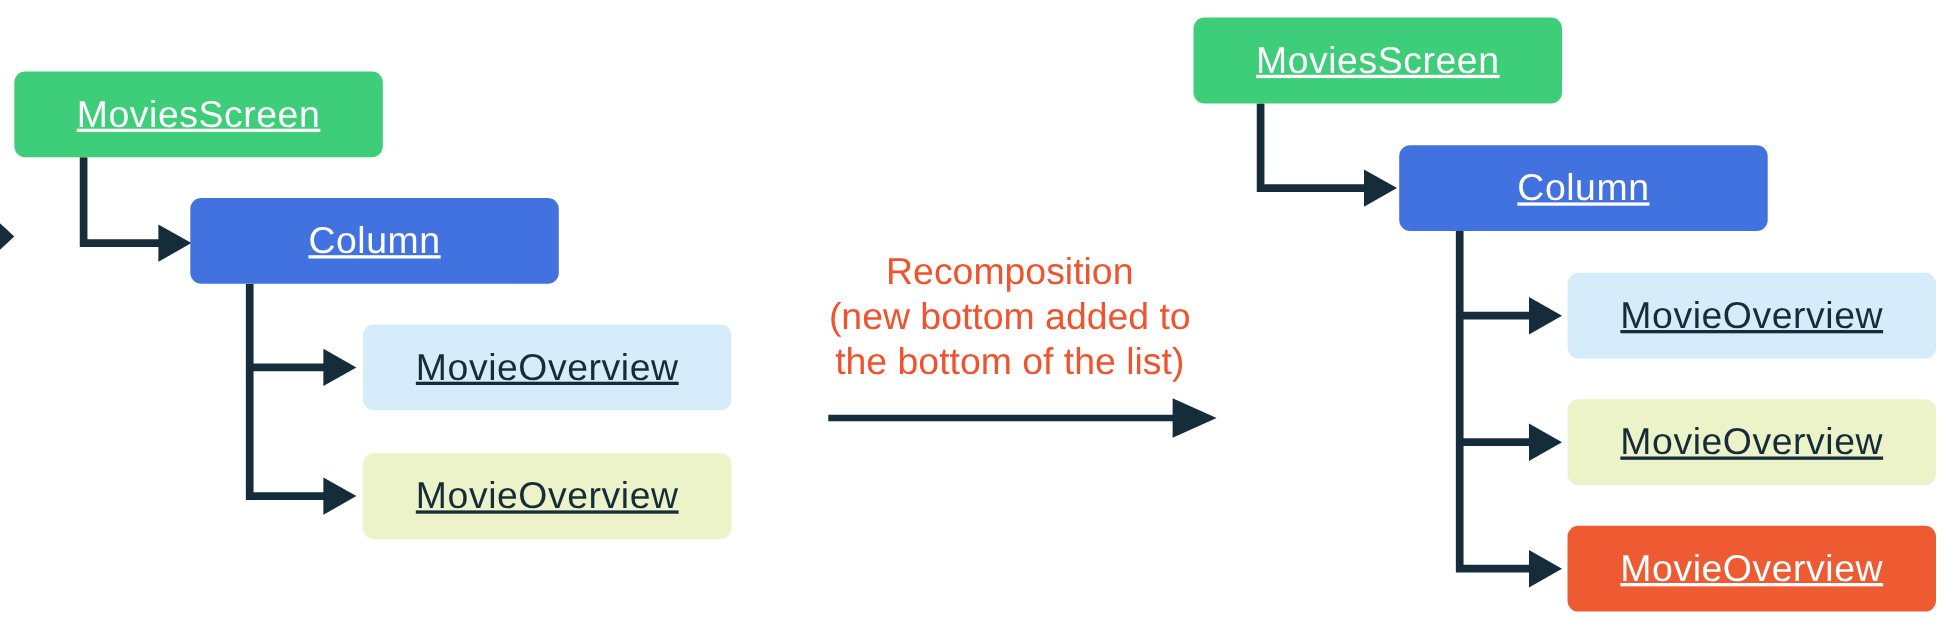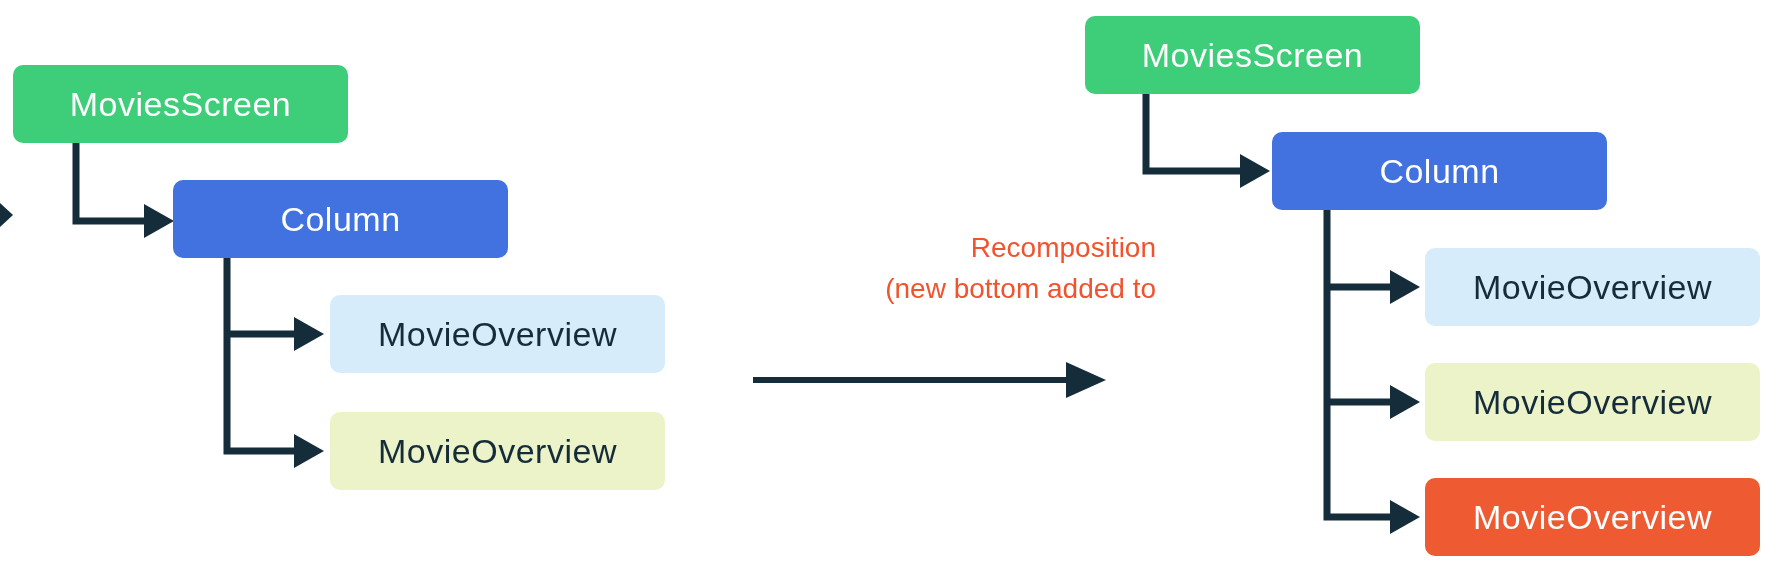--- a/index.html
+++ b/index.html
@@ -12,26 +12,26 @@
     font-family:"Liberation Sans", sans-serif;
   }
   .canvas{position:absolute;inset:0;width:1779px;height:584px;}
   .connectors{position:absolute;left:0;top:0;z-index:1;}
   .node{
     position:absolute;z-index:2;
     width:335px;height:78px;border-radius:10px;
     display:flex;align-items:center;justify-content:center;
     font-size:34px;letter-spacing:0.5px;
   }
-  .node span{white-space:nowrap;}
+  .node span{white-space:nowrap;text-decoration:underline;}
   .transition-label{
     position:absolute;z-index:2;
     left:680px;top:227px;width:476px;
-    text-align:right;
-    font-size:28px;line-height:41px;
+    text-align:center;
+    font-size:34px;line-height:41px;
     color:var(--transition-text);
   }
 </style>
 </head>
 <body style="background: rgb(255, 255, 255);">
 
 <div class="canvas">
 
   <svg class="connectors" width="1779" height="584" viewBox="0 0 1779 584" aria-hidden="true">
 
@@ -78,20 +78,21 @@
   <div class="node" style="left: 330px; top: 295px; background-color: rgb(215, 236, 251); color: rgb(21, 44, 58);">
     <span>MovieOverview</span>
   </div>
   <div class="node" style="left: 330px; top: 412px; background-color: rgb(237, 243, 200); color: rgb(21, 44, 58);">
     <span>MovieOverview</span>
   </div>
 
   <div class="transition-label" style="color: rgb(240, 83, 45);">
     <div>Recomposition</div>
     <div>(new bottom added to</div>
+    <div>the bottom of the list)</div>
   </div>
 
   <div class="node" style="left: 1085px; top: 16px; background-color: rgb(62, 205, 120); color: rgb(255, 255, 255);">
     <span>MoviesScreen</span>
   </div>
   <div class="node" style="left: 1272px; top: 132px; background-color: rgb(66, 114, 223); color: rgb(255, 255, 255);">
     <span>Column</span>
   </div>
   <div class="node" style="left: 1425px; top: 248px; background-color: rgb(215, 236, 251); color: rgb(21, 44, 58);">
     <span>MovieOverview</span>

